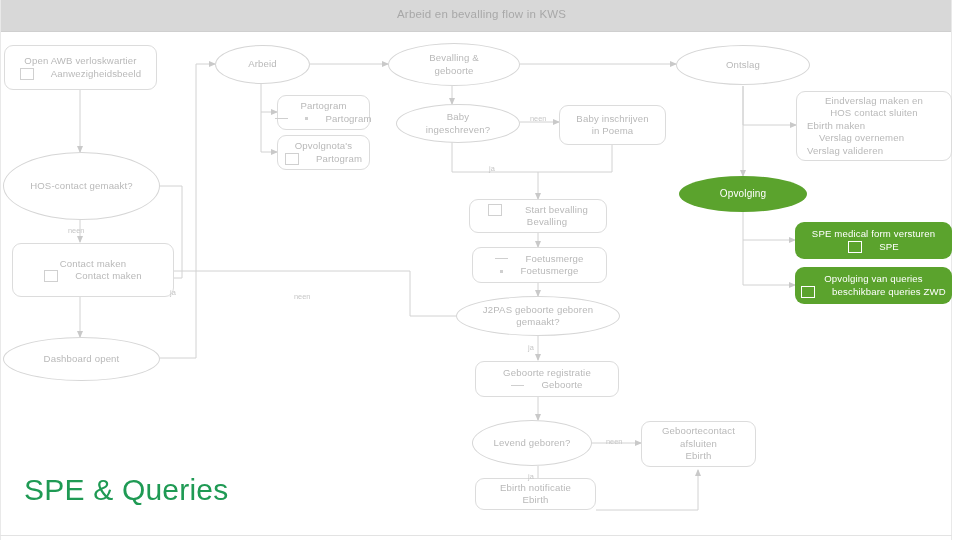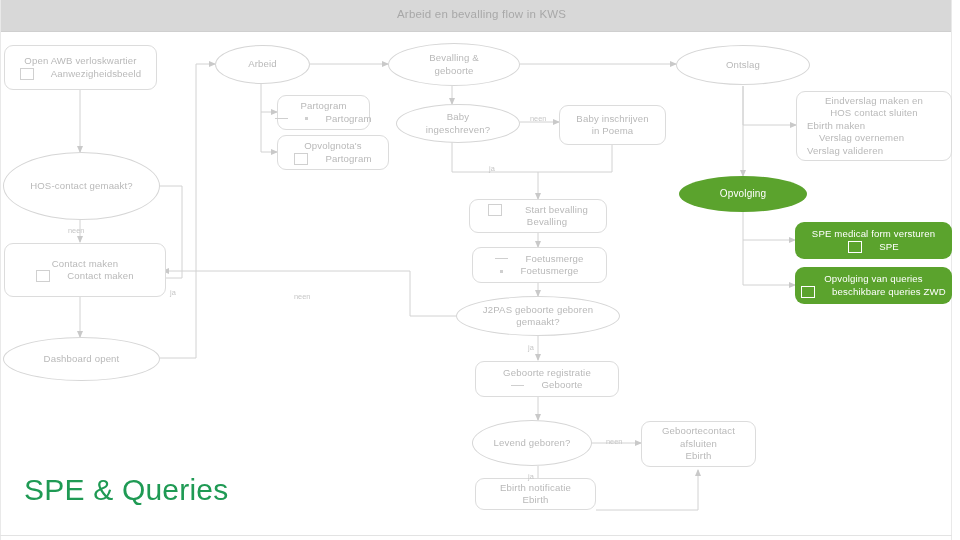--- a/index.html
+++ b/index.html
@@ -171,21 +171,21 @@
     <span class="glyphrow">
       <i class="chk"></i>
       <span class="ln">Aanwezigheidsbeeld</span>
     </span>
   </div>
 
   <div class="node ellipse" style="left:3px;top:152px;width:157px;height:68px;">
     <span class="ln">HOS-contact gemaakt?</span>
   </div>
 
-  <div class="node rounded" style="left:4px;top:243px;width:162px;height:54px;">
+  <div class="node rounded" style="left:12px;top:243px;width:162px;height:54px;">
     <span class="ln">Contact maken</span>
     <span class="glyphrow">
       <i class="chk"></i>
       <span class="ln">Contact maken</span>
     </span>
   </div>
 
   <div class="node ellipse" style="left:3px;top:337px;width:157px;height:44px;">
     <span class="ln">Dashboard opent</span>
   </div>
@@ -196,21 +196,21 @@
 
   <div class="node rounded" style="left:277px;top:95px;width:93px;height:35px;">
     <span class="ln">Partogram</span>
     <span class="glyphrow">
       <i class="dash"></i>
       <i class="dot"></i>
       <span class="ln">Partogram</span>
     </span>
   </div>
 
-  <div class="node rounded" style="left:277px;top:135px;width:112px;height:35px;align-items:center;">
+  <div class="node rounded" style="left:277px;top:135px;width:93px;height:35px;align-items:center;">
     <span class="ln">Opvolgnota's</span>
     <span class="glyphrow">
       <i class="chk"></i>
       <span class="ln">Partogram</span>
     </span>
   </div>
 
   <div class="node ellipse" style="left:388px;top:43px;width:132px;height:43px;">
     <span class="ln">Bevalling &amp;</span>
     <span class="ln">geboorte</span>

